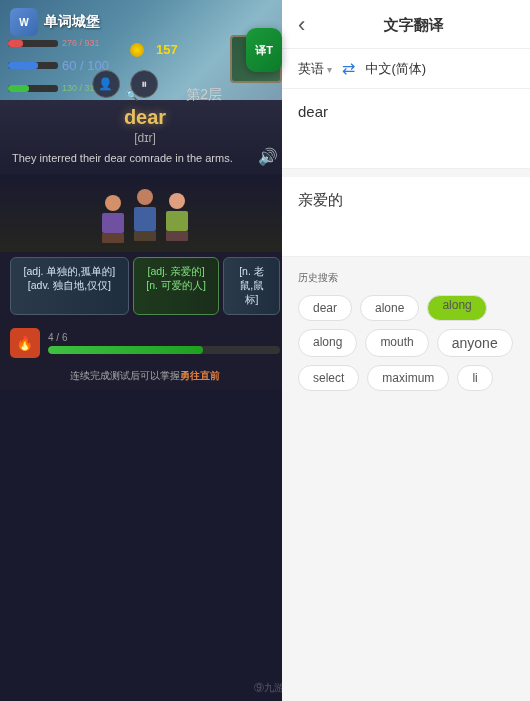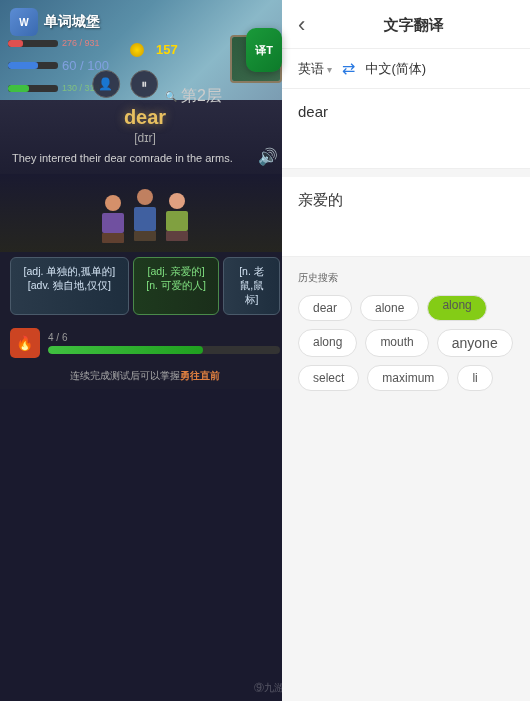--- a/index.html
+++ b/index.html
@@ -140,21 +140,21 @@
   </div>
 
   <div style="position:absolute;top:35px;right:8px;z-index:5;width:52px;height:48px;background:#2a4a3a;border:2px solid #8a7a60;border-radius:4px;overflow:hidden;">
     <div style="width:100%;height:100%;display:flex;align-items:center;justify-content:center;background:linear-gradient(135deg,#2d5a3d,#3d6a4d);">
       <span style="color:#ccc;font-size:18px;">⊞</span>
     </div>
   </div>
 
   <div style="position:absolute;top:86px;right:68px;z-index:5;display:flex;align-items:center;gap:3px;">
     <span style="color:#aaa;font-size:10px;">🔍</span>
-    <span style="color:#ccc;font-size:16px;">第2层</span>
+    <span style="color:#ccc;font-size:14px;margin-left:44px;">第2层</span>
   </div>
 
   <div style="position:absolute;top:70px;left:50%;transform:translateX(-80%);z-index:5;display:flex;gap:10px;">
     <div style="width:28px;height:28px;background:rgba(40,40,60,0.85);border-radius:50%;border:1px solid #666;display:flex;align-items:center;justify-content:center;color:#ddd;font-size:12px;">👤</div>
     <div style="width:28px;height:28px;background:rgba(40,40,60,0.85);border-radius:50%;border:1px solid #666;display:flex;align-items:center;justify-content:center;color:#ddd;font-size:12px;">⏸</div>
   </div>
 
   <div style="background:linear-gradient(180deg,#2a2a40,#1e1e32);padding:8px 12px;margin-top:98px;">
     <div style="color:#e8c060;font-size:20px;font-weight:bold;text-align:center;text-shadow:0 0 10px rgba(232,192,96,0.5);">dear</div>
     <div style="color:#aaa;font-size:12px;text-align:center;margin-top:2px;">[dɪr]</div>

